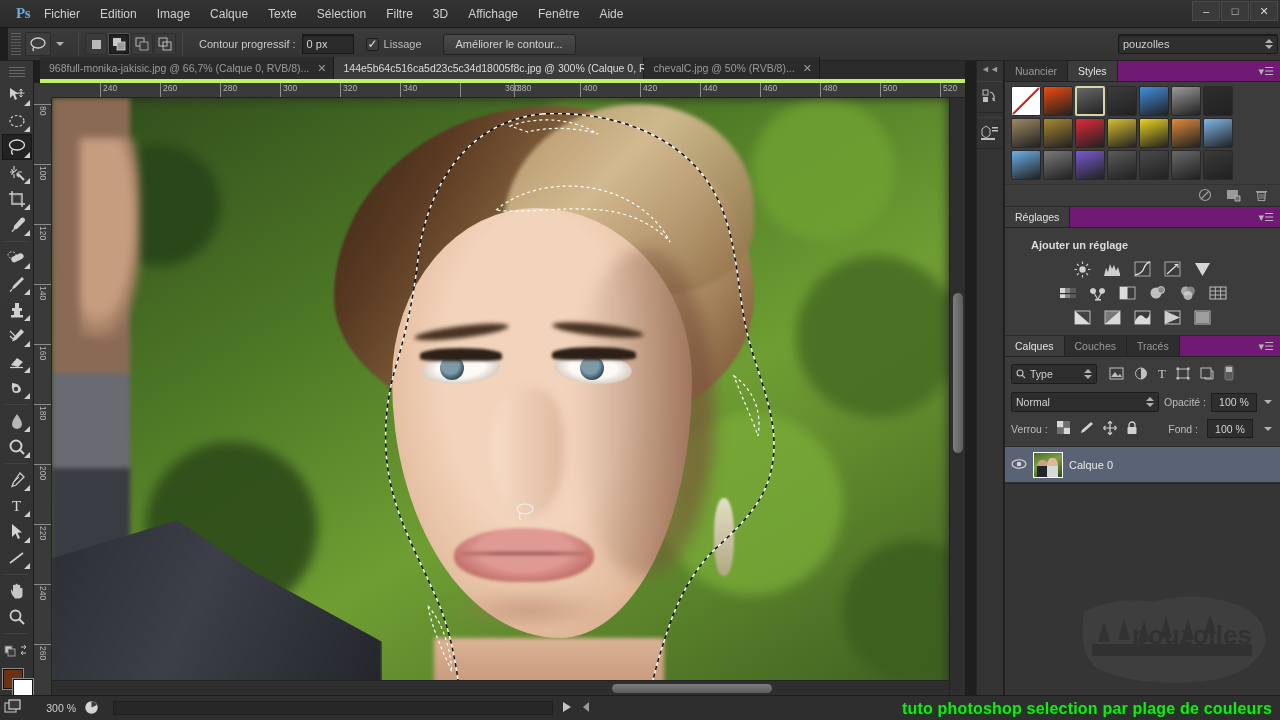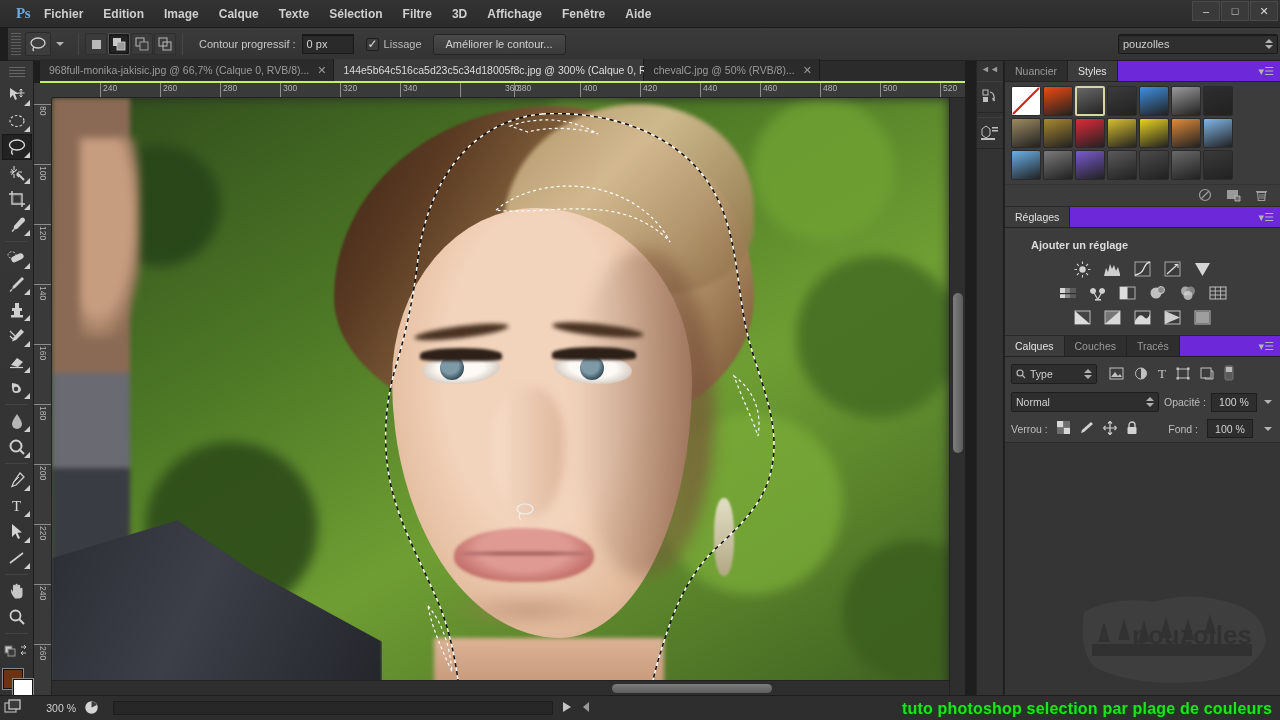--- a/index.html
+++ b/index.html
@@ -23,21 +23,20 @@
   .ps-logo {
     width: 34px; height: 37px; display: flex; align-items: center; justify-content: center;
     font-weight: bold; font-size: 15px; color: #6ea8dc; letter-spacing: -.5px;
     font-family: Liberation Serif, serif;
     padding-left: 12px;
   }
   .menu-items { display: flex; align-items: center; height: 28px; }
   .menu-item {
     padding: 0 10px; height: 28px; line-height: 28px; font-size: 12px; color: #cfcfcf;
     cursor: default;
-    font-weight: bold;
   }
   .winbtns { position: absolute; right: 2px; top: 1px; display: flex; }
   .winbtn {
     width: 28px; height: 20px; margin-left: 1px;
     background: #3a3a3a; border: 1px solid #4a4a4a;
     display: flex; align-items: center; justify-content: center;
     color: #d8d8d8; font-size: 11px; line-height: 1;
   }
 
   
@@ -77,39 +76,39 @@
   .chk {
     width: 13px; height: 13px; background: #3c3c3c; border: 1px solid #1d1d1d;
     margin-right: 5px; position: relative; border-radius: 2px;
   }
   .chk::after {
     content: "\2713"; position: absolute; left: 1px; top: -2px; font-size: 12px; color: #dcdcdc;
   }
   .opt-button {
     height: 21px; padding: 0 12px; line-height: 19px; font-size: 11px; color: #d2d2d2;
     background: linear-gradient(#4a4a4a, #3a3a3a); border: 1px solid #242424; border-radius: 3px;
-    margin-left: 11px;
+    margin-left: 21px;
   }
   .preset-select {
     position: absolute; right: 10px; top: 6px; width: 160px; height: 20px;
     background: #2f2f2f; border: 1px solid #1a1a1a; border-radius: 2px;
     display: flex; align-items: center; padding: 0 4px;
     font-size: 11px; color: #cfcfcf;
     box-shadow: inset 0 1px 1px rgba(0,0,0,.45);
   }
   .spin { margin-left: auto; display: flex; flex-direction: column; gap: 2px; }
   .spin i { display: block; width: 0; height: 0; border-left: 4px solid transparent; border-right: 4px solid transparent; }
   .spin i.up { border-bottom: 4px solid #b0b0b0; }
   .spin i.dn { border-top: 4px solid #b0b0b0; }
 
   
   .tabbar {
     position: absolute; top: 61px; left: 40px; width: 925px; height: 22px;
     background: #2b2b2b; display: flex; align-items: flex-end;
-    border-bottom: 2px solid #bef264;
+    border-bottom: 4px solid #bef264;
   }
   .doctab {
     height: 22px; display: flex; align-items: center; padding: 0 7px 0 9px;
     font-size: 10.5px; color: #9a9a9a; background: #2b2b2b;
     border-right: 1px solid #1b1b1b; max-width: 310px; white-space: nowrap;
   }
   .doctab.active { background: #3b3b3b; color: #dcdcdc; }
   .doctab .x { margin-left: 8px; font-size: 11px; color: #9a9a9a; }
 
   
@@ -303,21 +302,21 @@
   .dock-icon {
     width: 26px; height: 32px; margin: 4px auto; display: flex; align-items: center; justify-content: center;
     border-top: 1px solid #3f3f3f; border-bottom: 1px solid #272727;
   }
   .panels {
     position: absolute; top: 61px; right: 0; width: 276px; height: 659px;
     background: #353535; border-left: 1px solid #222;
   }
   .panel { border-bottom: 1px solid #2a2a2a; }
   .panel-tabs {
-    height: 21px; background: #6d28d9; display: flex; align-items: stretch;
+    height: 21px; background: #701a75; display: flex; align-items: stretch;
     border-bottom: 1px solid #222;
   }
   .ptab {
     padding: 0 10px; display: flex; align-items: center; font-size: 10.5px; color: #9a9a9a;
     background: #2e2e2e; border-right: 1px solid #222;
   }
   .ptab.active { background: #3c3c3c; color: #e2e2e2; }
   .pmenu { margin-left: auto; display: flex; align-items: center; padding-right: 6px; color: #b4b4b4; font-size: 11px; }
   .panel-body { background: #3c3c3c; padding: 6px 18px; }
 
@@ -1058,20 +1057,32 @@
             <svg width="12" height="14">
                 <path d="M3 6 V4 a3 3 0 0 1 6 0 V6" fill="none" stroke="#d2d2d2" stroke-width="1.3"></path>
                 <rect x="1.5" y="6" width="9" height="7" rx="1" fill="#d2d2d2"></rect>
               </svg>
           </span>
           <span style="font-size:10.5px;margin-left:auto;">Fond :</span>
           <div class="num-field">100 %</div>
           <span class="caret-dn" style="margin:0 2px;"></span>
         </div>
 
+        <div class="layer-list">
+          <div class="layer-row">
+            <span>
+              <svg width="16" height="12">
+                  <ellipse cx="8" cy="6" rx="7" ry="4.2" fill="none" stroke="#d8d8d8" stroke-width="1.1"></ellipse>
+                  <circle cx="8" cy="6" r="2.2" fill="#d8d8d8"></circle>
+                </svg>
+            </span>
+            <span class="layer-thumb"></span>
+            <span class="layer-name">Calque 0</span>
+          </div>
+        </div>
 
         <div class="wm-logo">
           <svg viewBox="0 0 200 110" width="200" height="110">
             <path d="M10 30 Q40 14 80 20 Q120 8 160 22 Q190 30 192 60 Q180 96 120 100 Q60 104 22 86 Q4 70 10 30 Z" fill="#d8d8d8" opacity=".55"></path>
             <path d="M24 60 L30 40 L36 60 Z M44 58 L50 36 L56 58 Z M64 60 L70 38 L76 60 Z M86 56 L92 34 L98 56 Z M108 58 L114 36 L120 58 Z M130 52 L136 32 L142 52 Z" fill="#1a1a1a"></path>
             <rect x="18" y="62" width="160" height="12" fill="#111"></rect>
             <text x="58" y="62" font-family="Liberation Sans, sans-serif" font-size="26" font-weight="bold" fill="#111">pouzolles</text>
           </svg>
         </div>
 

